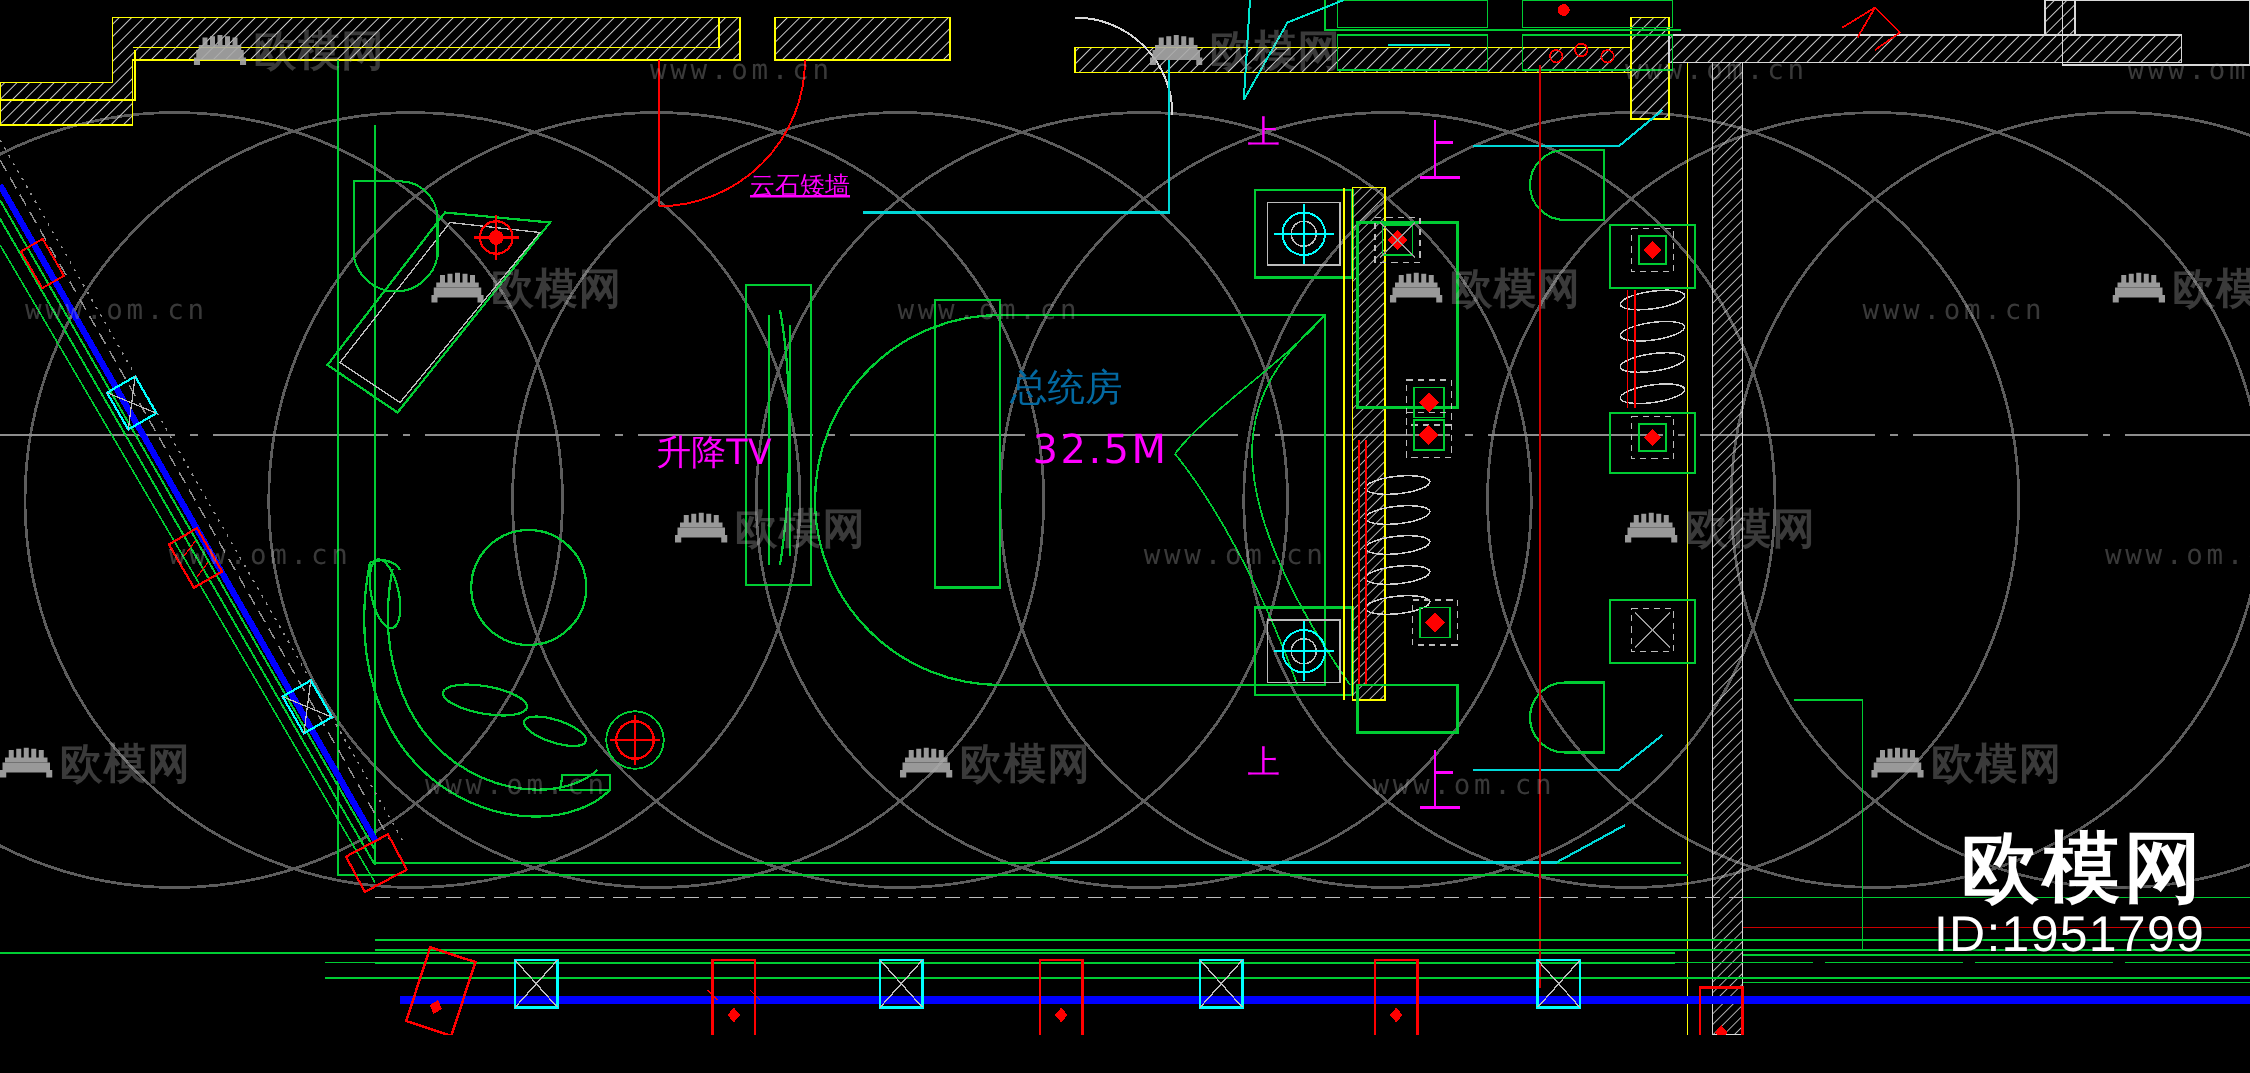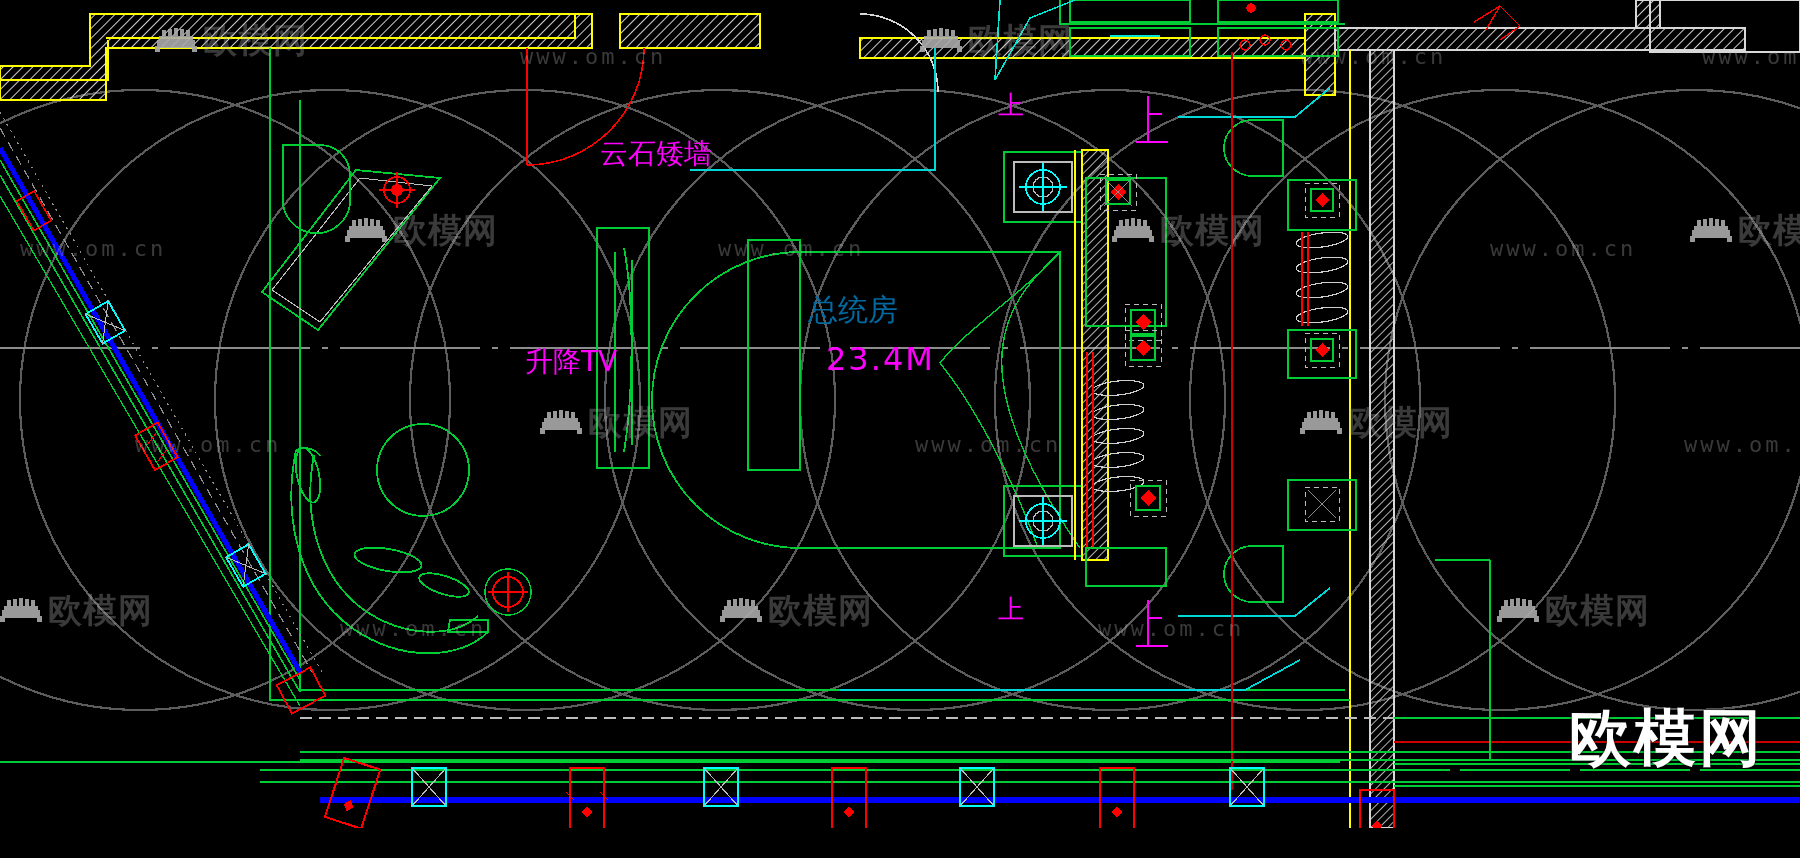--- a/index.html
+++ b/index.html
@@ -444,27 +444,27 @@
         <line x1="1394" y1="786" x2="1800" y2="786" stroke="#00cc33" stroke-width="1.4"></line>
       </g>
 
       <g>
         <line x1="1490" y1="560" x2="1490" y2="760" stroke="#00cc33" stroke-width="1.5"></line>
         <line x1="1435" y1="560" x2="1490" y2="560" stroke="#00cc33" stroke-width="1.5"></line>
       </g>
 
     </svg>
 
-    <div class="cad-txt" style="left:600px;top:135px;font-size:28px;color:#ff00ff;">云石矮墙</div>
+    <div class="cad-txt" style="left:600px;top:135px;font-size:20px;color:#ff00ff;text-decoration:underline;">云石矮墙</div>
 
     <div class="cad-txt" style="left:525px;top:343px;font-size:28px;color:#ff00ff;">升降TV</div>
 
     <div class="cad-txt" style="left:808px;top:290px;font-size:30px;color:#0369a1;">总统房</div>
 
-    <div class="cad-txt" style="left:826px;top:340px;font-size:32px;color:#ff00ff;letter-spacing:2px;">23.4M</div>
+    <div class="cad-txt" style="left:826px;top:340px;font-size:32px;color:#ff00ff;letter-spacing:2px;">32.5M</div>
 
     <div class="cad-txt" style="left:998px;top:88px;font-size:26px;color:#ff00ff;">上</div>
 
     <div class="cad-txt" style="left:998px;top:592px;font-size:26px;color:#ff00ff;">上</div>
 
     <div class="wm-tile" style="left:20px;top:212px;">www.om.cn</div>
     <div class="wm-tile" style="left:135px;top:408px;">www.om.cn</div>
     <div class="wm-tile" style="left:340px;top:592px;">www.om.cn</div>
     <div class="wm-tile" style="left:520px;top:20px;">www.om.cn</div>
     <div class="wm-tile" style="left:718px;top:212px;">www.om.cn</div>
@@ -601,18 +601,19 @@
           <path d="M0 18h5v6H0zM37 18h5v6h-5z"></path>
           <path d="M7 2h4v8H7zM13 1h4v9h-4zM19 0h4v10h-4zM25 1h4v9h-4zM31 2h4v8h-4z"></path>
         </g>
           </svg>
       </span>
       <span class="wm-txt">欧模网</span>
     </div>
 
     <div class="wm-big">
       <div class="big-cn">欧模网</div>
+      <div class="big-id">ID:1951799</div>
     </div>
 
   </div>
 
 
 </div>
 
 </body></html>

